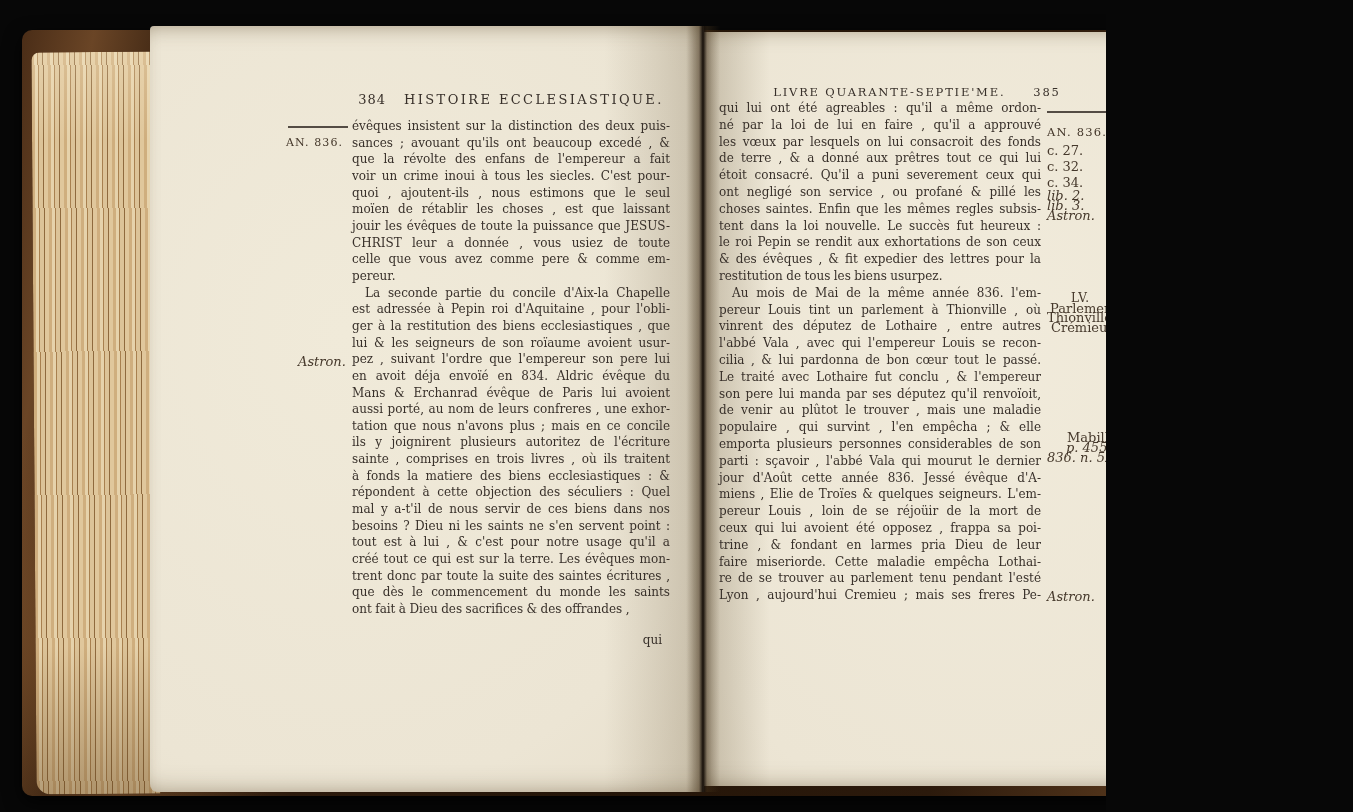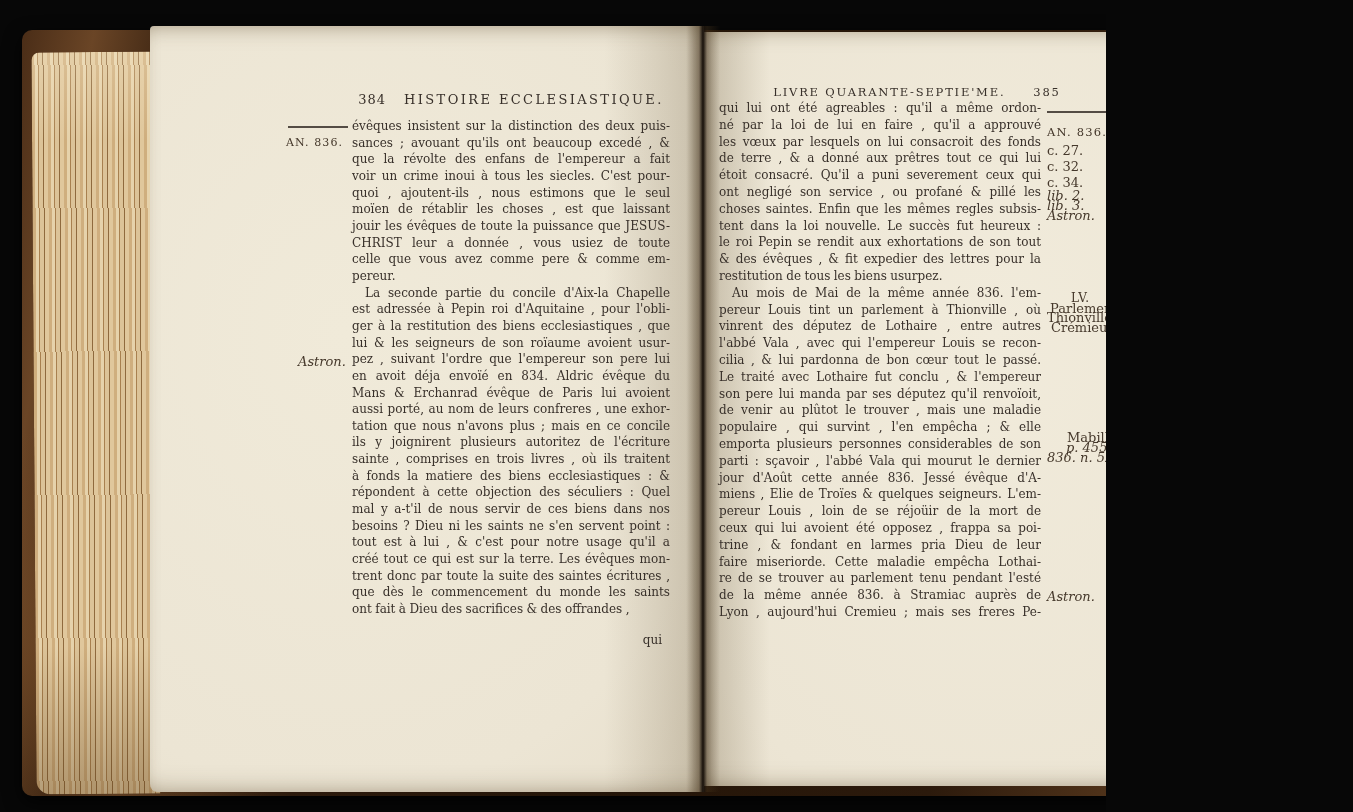--- a/index.html
+++ b/index.html
@@ -167,41 +167,40 @@
       </div>
     <div class="text-block" id="right-text">
         <div class="tl">qui lui ont été agreables : qu'il a même ordon-</div>
         <div class="tl">né par la loi de lui en faire , qu'il a approuvé</div>
         <div class="tl">les vœux par lesquels on lui consacroit des fonds</div>
         <div class="tl">de terre , &amp; a donné aux prêtres tout ce qui lui</div>
         <div class="tl">étoit consacré. Qu'il a puni severement ceux qui</div>
         <div class="tl">ont negligé son service , ou profané &amp; pillé les</div>
         <div class="tl">choses saintes. Enfin que les mêmes regles subsis-</div>
         <div class="tl">tent dans la loi nouvelle. Le succès fut heureux :</div>
-        <div class="tl">le roi Pepin se rendit aux exhortations de son tout</div>
+        <div class="tl">le roi Pepin se rendit aux exhortations de son ceux</div>
         <div class="tl">&amp; des évêques , &amp; fit expedier des lettres pour la</div>
         <div class="tl e">restitution de tous les biens usurpez.</div>
         <div class="tl i">Au mois de Mai de la même année 836. l'em-</div>
         <div class="tl">pereur Louis tint un parlement à Thionville , où</div>
         <div class="tl">vinrent des députez de Lothaire , entre autres</div>
         <div class="tl">l'abbé Vala , avec qui l'empereur Louis se recon-</div>
         <div class="tl">cilia , &amp; lui pardonna de bon cœur tout le passé.</div>
         <div class="tl">Le traité avec Lothaire fut conclu , &amp; l'empereur</div>
         <div class="tl">son pere lui manda par ses députez qu'il renvoïoit,</div>
         <div class="tl">de venir au plûtot le trouver , mais une maladie</div>
         <div class="tl">populaire , qui survint , l'en empêcha ; &amp; elle</div>
         <div class="tl">emporta plusieurs personnes considerables de son</div>
         <div class="tl">parti : sçavoir , l'abbé Vala qui mourut le dernier</div>
         <div class="tl">jour d'Août cette année 836. Jessé évêque d'A-</div>
         <div class="tl">miens , Elie de Troïes &amp; quelques seigneurs. L'em-</div>
         <div class="tl">pereur Louis , loin de se réjoüir de la mort de</div>
         <div class="tl">ceux qui lui avoient été opposez , frappa sa poi-</div>
         <div class="tl">trine , &amp; fondant en larmes pria Dieu de leur</div>
         <div class="tl">faire miseriorde. Cette maladie empêcha Lothai-</div>
         <div class="tl">re de se trouver au parlement tenu pendant l'esté</div>
-        <div class="tl">de la même année 836. à Stramiac auprès de</div>
         <div class="tl">Lyon , aujourd'hui Cremieu ; mais ses freres Pe-</div>
       </div>
     <div class="stain" style="left:438px;top:84px;width:9px;height:7px;background:rgba(170,125,60,.4);filter:blur(1px);"></div>
   </div>
 
   <div class="gutter"></div>
 </div>
 
 </body></html>

